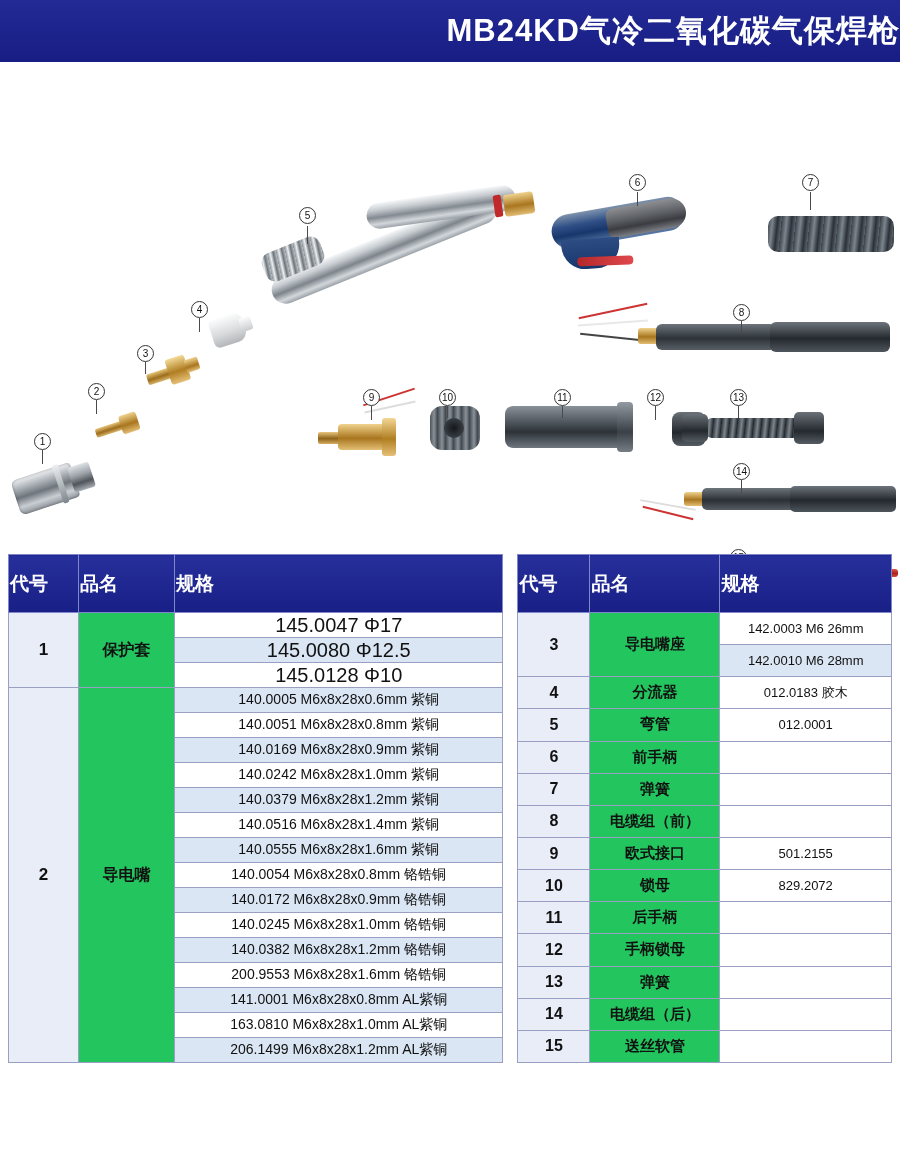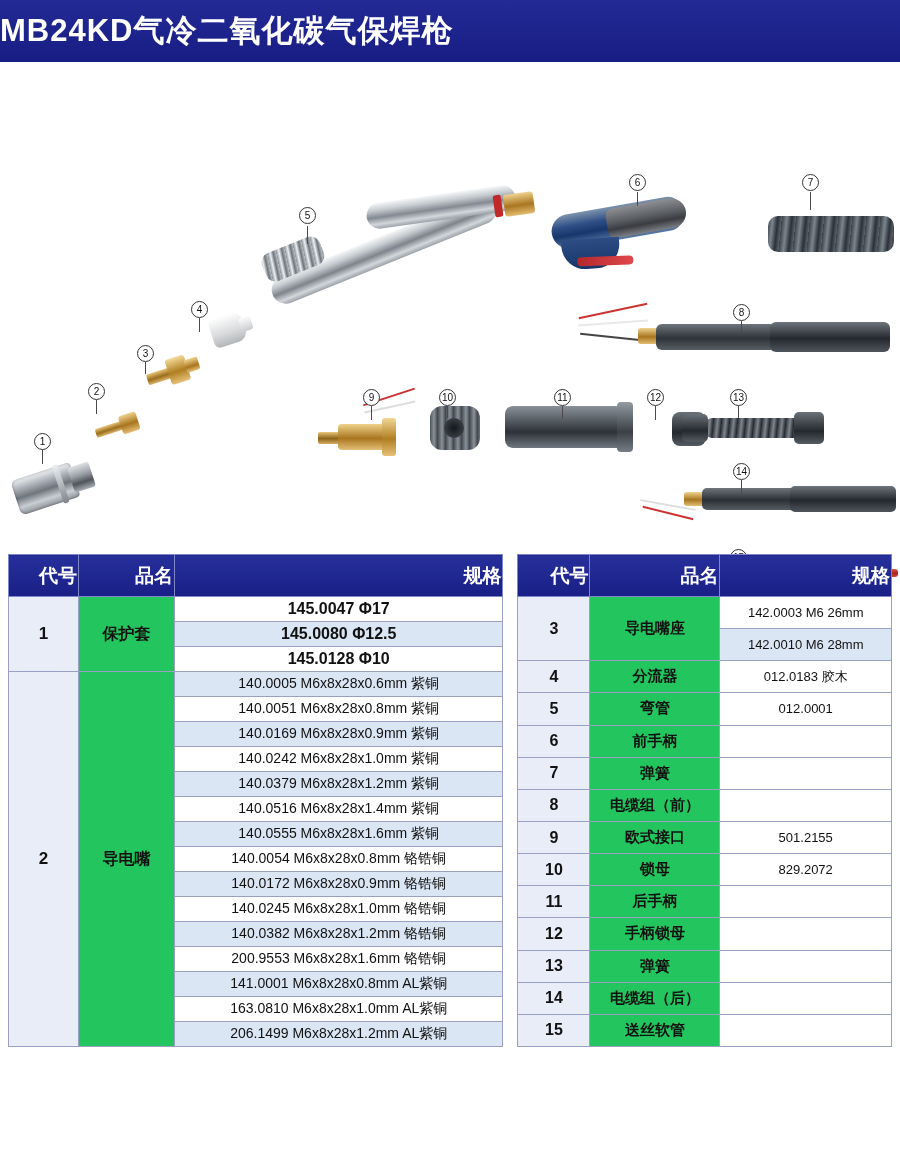--- a/index.html
+++ b/index.html
@@ -11,21 +11,21 @@
     color:#111;
     position:relative;
     overflow:hidden;
   }
 
   
   .title-bar {
     width:900px; height:62px;
     background:#1b1f8a;
     background:linear-gradient(180deg,#232a95 0%,#171d83 100%);
-    display:flex; align-items:center; justify-content:flex-start;
+    display:flex; align-items:center; justify-content:flex-end;
   }
   .title-bar .title-text {
     color:#ffffff;
     font-size:31px;
     font-weight:bold;
     letter-spacing:1px;
     white-space:nowrap;
   }
 
   
@@ -346,37 +346,37 @@
   }
   table.left { width:500px; }
   table.right { width:378px; }
   th {
     background:#1d2490;
     background:linear-gradient(180deg,#272f9b,#181f86);
     color:#fff;
     font-size:19px;
     font-weight:bold;
     border:1px solid #7f86c9;
-    height:42px;
-    text-align:right;
+    height:58px;
+    text-align:left;
   }
   td {
     border:1px solid #9aa0c4;
     font-size:14px;
     text-align:center;
     color:#111;
     height:25px;
     padding:0 4px;
     white-space:nowrap;
   }
   td.code { font-size:17px; font-weight:bold; background:#e9edf8; }
   td.name { font-size:16px; font-weight:bold; background:#22c55e; }
   tr.alt td.spec { background:#dbe6f4; }
   td.spec { background:#fff; }
-  td.spec.b { font-size:16px; font-weight:bold;text-align:center; }
+  td.spec.b { font-size:20px; font-weight:normal;text-align:center; }
   table.right td.code { font-size:16px; }
   table.right td.name { font-size:15px; }
   table.right td.spec { font-size:13px; }
   table.right td { height:27px; }
 </style>
 </head>
 <body>
 
 <div class="title-bar">
   <div class="title-text">MB24KD气冷二氧化碳气保焊枪</div>

